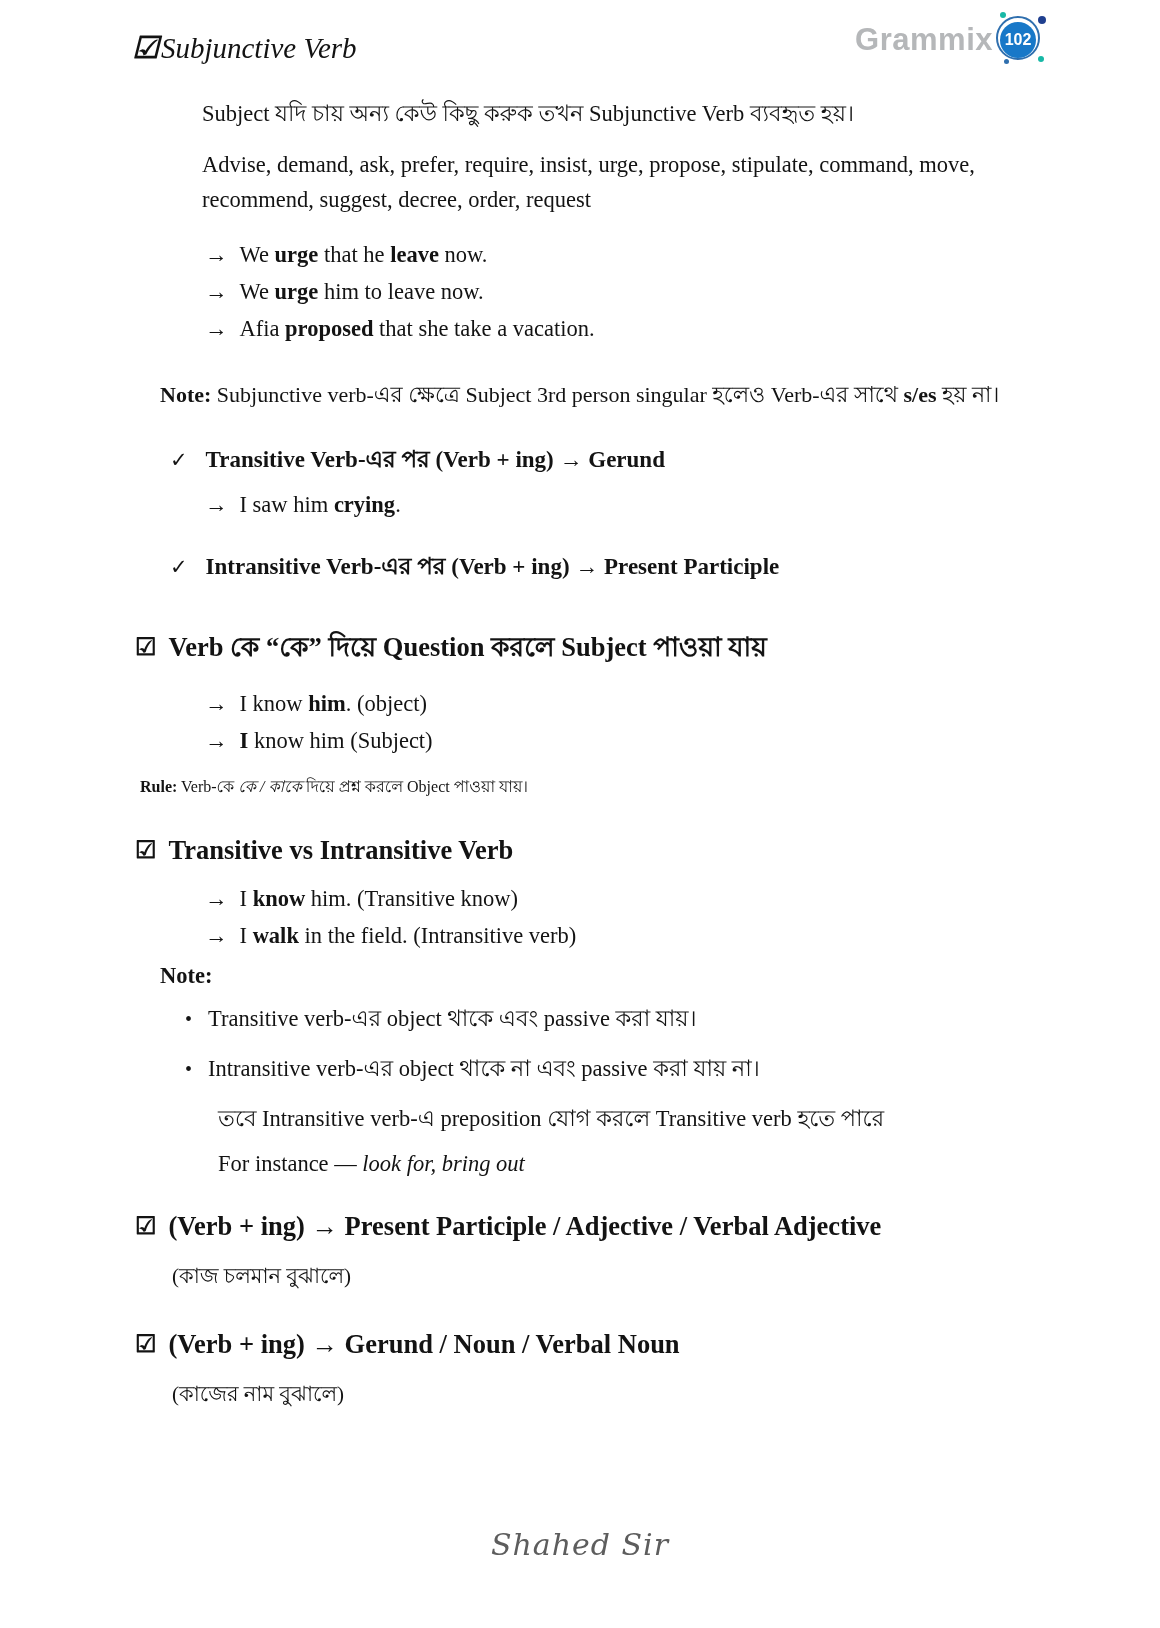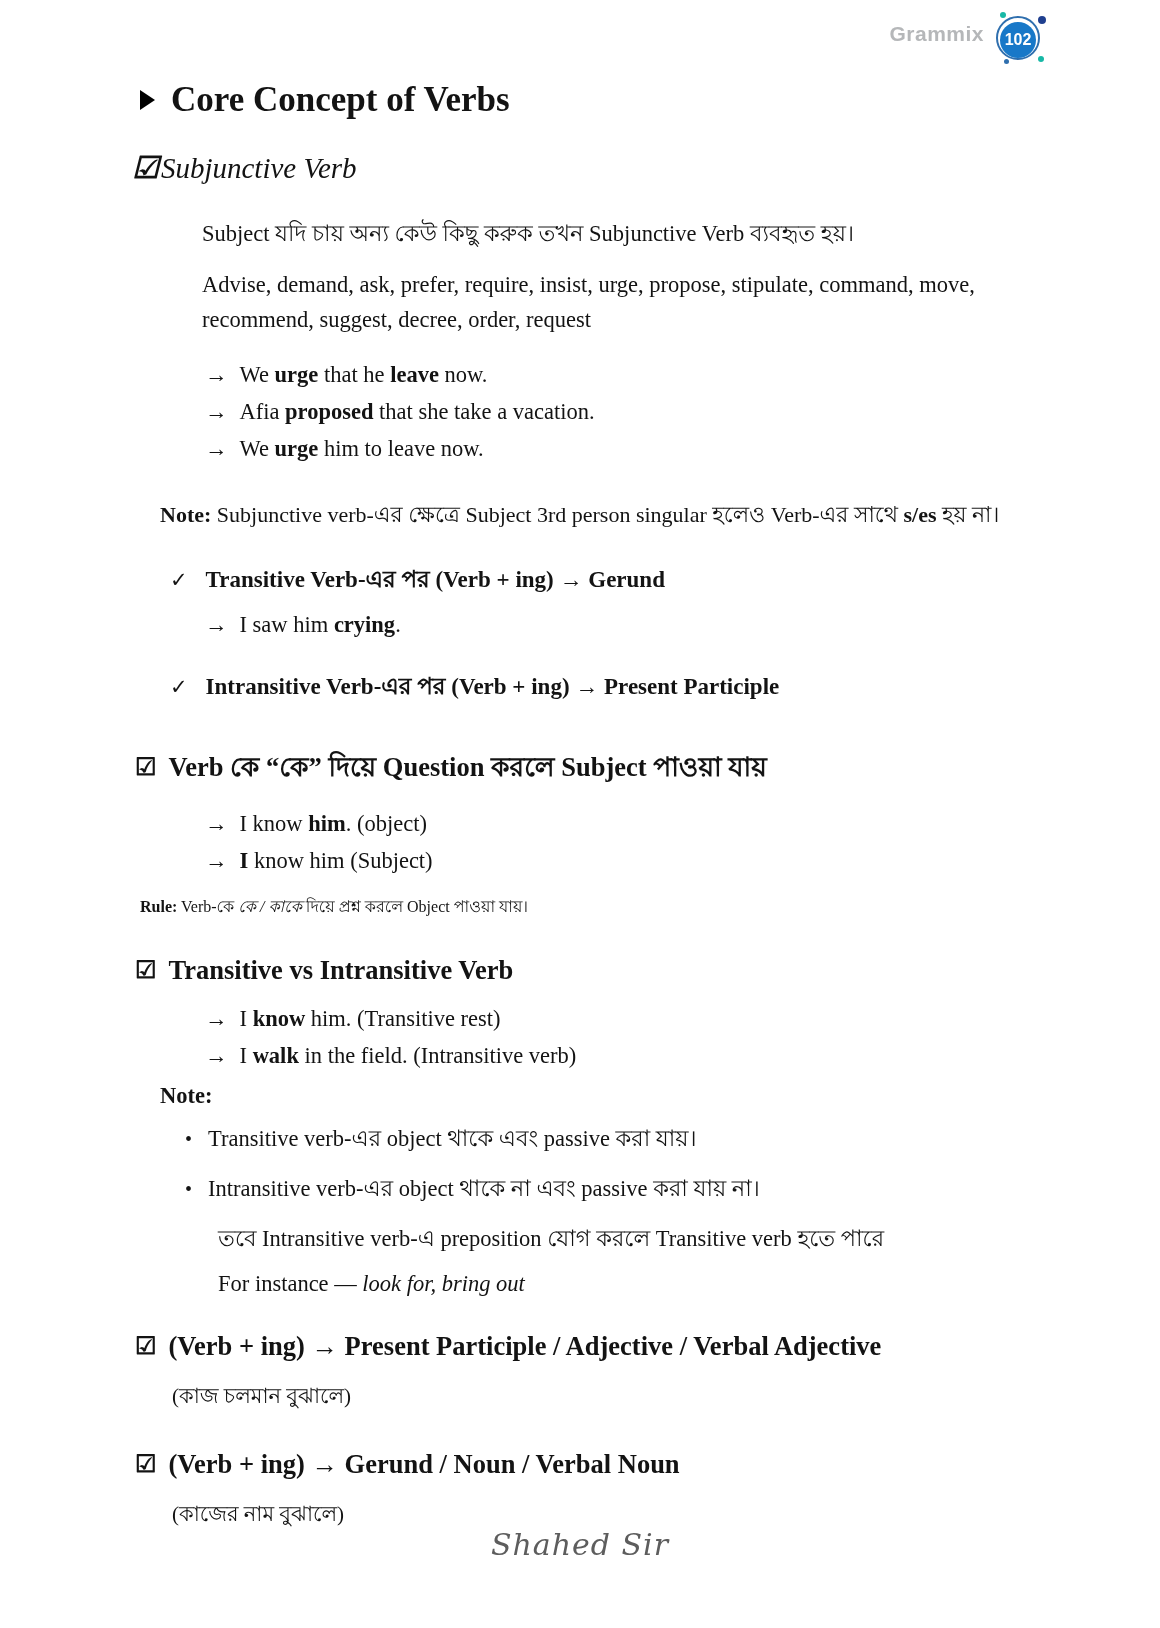--- a/index.html
+++ b/index.html
@@ -4,23 +4,23 @@
 <style>
   * { margin:0; padding:0; box-sizing:border-box; }
   body { background:#e8e8e8; }
   .page {
     position:relative; width:1160px; height:1628px; margin:0 auto;
     background:#ffffff; color:#131313; overflow:hidden;
     font-family:"Liberation Serif","DejaVu Serif",serif;
   }
   
   .logo {
-    position:absolute; top:22px; right:176px;
+    position:absolute; top:22px; right:167px;
     font-family:"Liberation Sans","DejaVu Sans",sans-serif;
-    font-weight:bold; font-size:21px; color:#b5b7b9; letter-spacing:0.5px;
+    font-weight:bold; font-size:31px; color:#b5b7b9; letter-spacing:0.5px;
   }
   .badge { position:absolute; top:14px; right:118px; width:48px; height:48px; }
   .badge-ring {
     position:absolute; inset:2px; border:2px solid #2f6fae; border-radius:50%;
     display:flex; align-items:flex-end; justify-content:center;
   }
   .badge-inner {
     width:36px; height:36px; border-radius:50%; background:#1878c8; color:#fff;
     display:flex; align-items:center; justify-content:center;
     font-family:"Liberation Sans","DejaVu Sans",sans-serif; font-weight:bold; font-size:16px;
@@ -90,34 +90,30 @@
   <div class="badge">
     <span class="dot dot-a"></span>
     <span class="dot dot-b"></span>
     <span class="dot dot-c"></span>
     <span class="dot dot-d"></span>
     <div class="badge-ring">
       <div class="badge-inner">102</div>
     </div>
   </div>
 
-  <h1 class="page-title">
-    <span class="tri"></span>
-    <span>Core Concept of Verbs</span>
-  </h1>
 
   <h2 class="h-sub"><span class="cb-big">☑</span><span>Subjunctive Verb</span></h2>
 
   <p class="indent intro">Subject যদি চায় অন্য কেউ কিছু করুক তখন Subjunctive Verb ব্যবহৃত হয়।</p>
   <p class="indent verbs">Advise, demand, ask, prefer, require, insist, urge, propose, stipulate, command, move, recommend, suggest, decree, order, request</p>
 
   <div class="ex-group">
     <p class="ex"><span class="arrow">→</span><span><span>We </span><span style="font-weight: bold;">urge</span><span> that he </span><span style="font-weight: bold;">leave</span><span> now.</span></span></p>
+    <p class="ex"><span class="arrow">→</span><span><span>We </span><span style="font-weight: bold;">urge</span><span> him to leave now.</span></span></p>
     <p class="ex"><span class="arrow">→</span><span><span>Afia </span><span style="font-weight: bold;">proposed</span><span> that she take a vacation.</span></span></p>
-    <p class="ex"><span class="arrow">→</span><span><span>We </span><span style="font-weight: bold;">urge</span><span> him to leave now.</span></span></p>
   </div>
 
   <p class="note"><span style="font-weight: bold;">Note:</span><span> Subjunctive verb-এর ক্ষেত্রে Subject 3rd person singular হলেও Verb-এর সাথে </span><span style="font-weight: bold;">s/es</span><span> হয় না।</span></p>
 
   <div class="check-item"><span class="tick">✓</span><span class="ci-label">Transitive Verb-এর পর (Verb + ing) → Gerund</span></div>
   <p class="ex ex-tight"><span class="arrow">→</span><span><span>I saw him </span><span style="font-weight: bold; text-align: right;">crying</span><span>.</span></span></p>
 
   <div class="check-item"><span class="tick">✓</span><span class="ci-label">Intransitive Verb-এর পর (Verb + ing) → Present Participle</span></div>
 
   <h2 class="sec-head sec-gap">
@@ -125,21 +121,21 @@
       <span>Verb কে “কে” দিয়ে Question করলে Subject পাওয়া যায়</span>
     </h2>
   <p class="ex" style="margin-top:20px"><span class="arrow">→</span><span><span>I know </span><span style="font-weight: bold;">him</span><span>. (object)</span></span></p>
   <p class="ex"><span class="arrow">→</span><span><span style="font-weight: bold;">I</span><span> know him (Subject)</span></span></p>
   <p class="rule"><span style="font-weight: bold;">Rule:</span><span> Verb-কে </span><span style="font-style: italic;">কে / কাকে</span><span> দিয়ে প্রশ্ন করলে Object পাওয়া যায়।</span></p>
 
   <h2 class="sec-head">
       <span class="cb">☑</span>
       <span>Transitive vs Intransitive Verb</span>
     </h2>
-  <p class="ex" style="margin-top:20px"><span class="arrow">→</span><span><span>I </span><span style="font-weight: bold;">know</span><span> him. (Transitive rest)</span></span></p>
+  <p class="ex" style="margin-top:20px"><span class="arrow">→</span><span><span>I </span><span style="font-weight: bold;">know</span><span> him. (Transitive know)</span></span></p>
   <p class="ex"><span class="arrow">→</span><span><span>I </span><span style="font-weight: bold;">walk</span><span> in the field. (Intransitive verb)</span></span></p>
   <p class="note-label">Note:</p>
   <p class="bullet-line"><span class="bullet-glyph">•</span><span>Transitive verb-এর object থাকে এবং passive করা যায়।</span></p>
   <p class="bullet-line"><span class="bullet-glyph">•</span><span>Intransitive verb-এর object থাকে না এবং passive করা যায় না।</span></p>
   <p class="cont">তবে Intransitive verb-এ preposition যোগ করলে Transitive verb হতে পারে</p>
   <p class="cont"><span>For instance — </span><span style="font-style: italic;">look for, bring out</span></p>
 
   <h2 class="sec-head">
       <span class="cb">☑</span>
       <span>(Verb + ing) → Present Participle / Adjective / Verbal Adjective</span>

